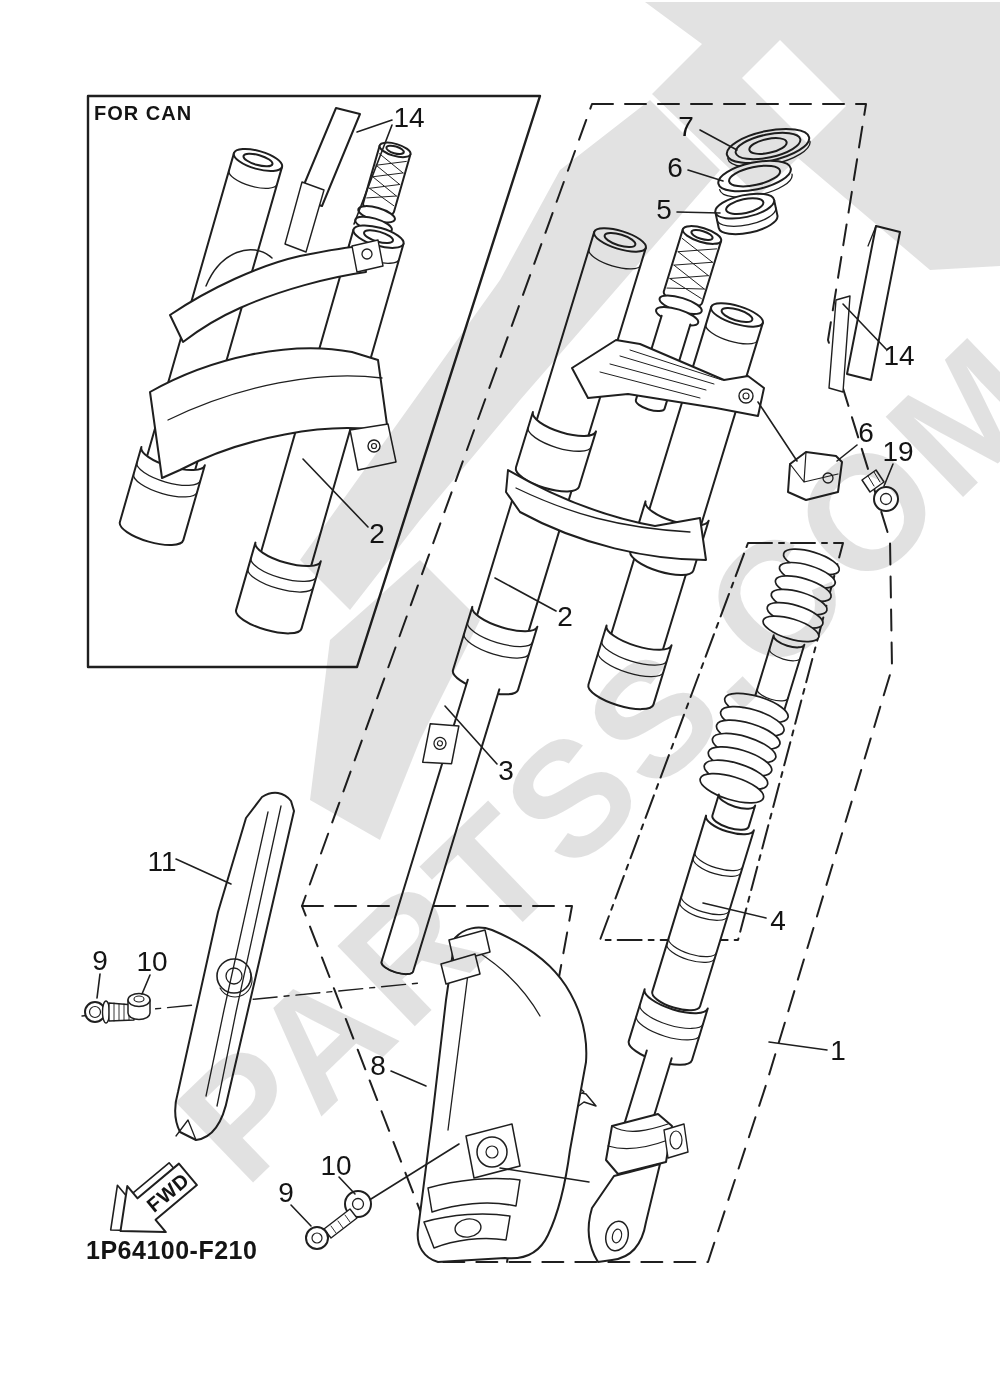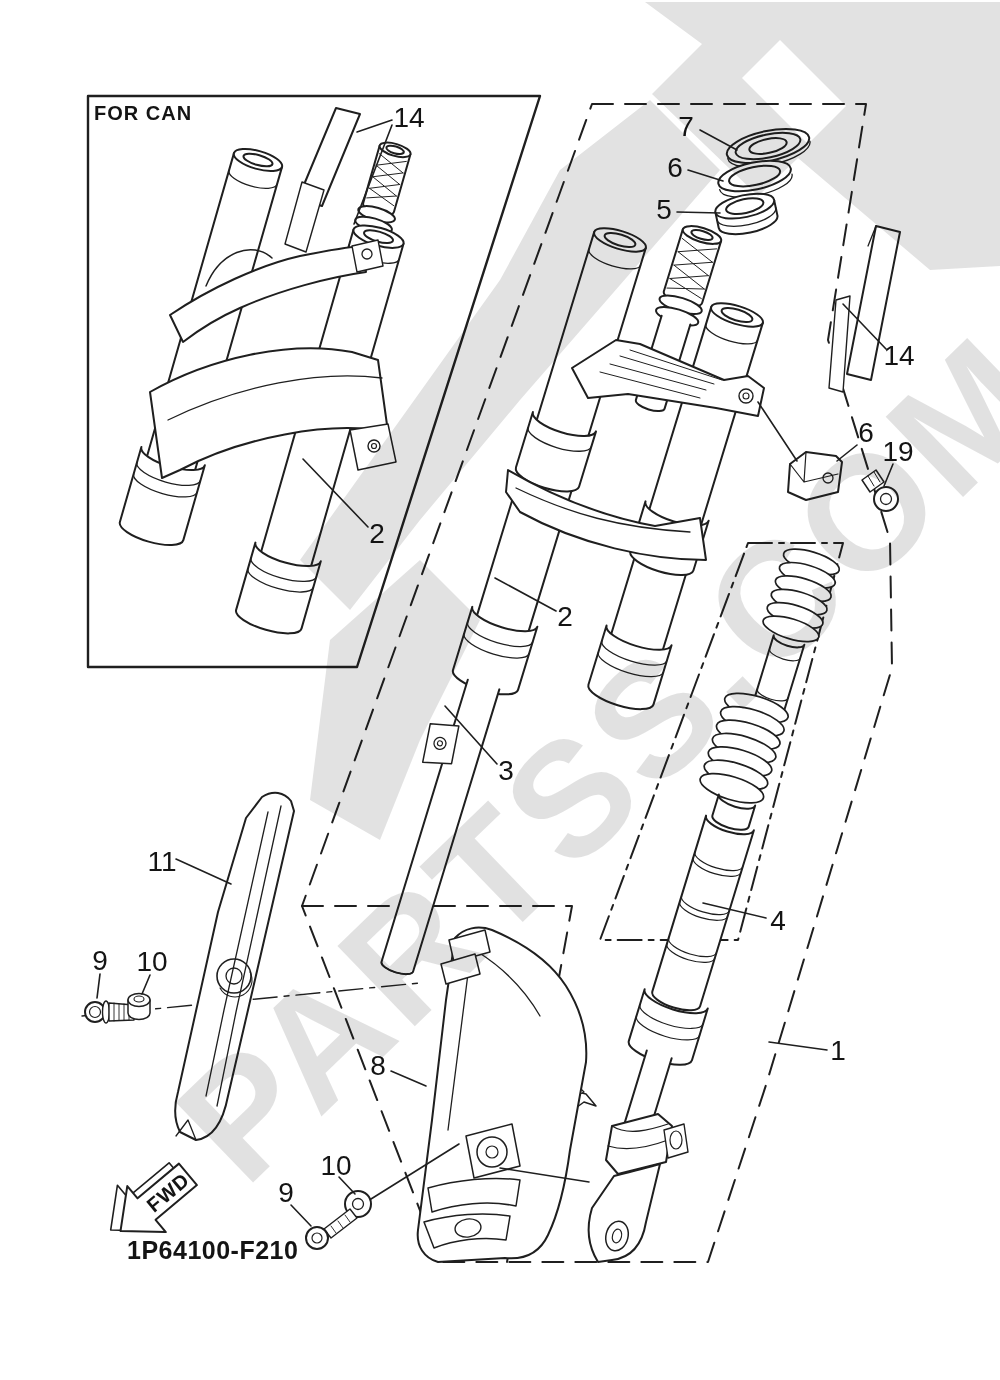--- a/index.html
+++ b/index.html
@@ -13,21 +13,21 @@
     position:absolute;transform:translate(-50%,-50%);
     font-weight:400;font-size:28px;color:#141414;line-height:1;
     letter-spacing:0;white-space:nowrap;user-select:none;
   }
   .variant-label{
     position:absolute;left:94px;top:102px;font-weight:700;font-size:20px;color:#141414;
     letter-spacing:1px;white-space:nowrap;
   }
   .part-code{
     position:absolute;left:86px;top:1236px;font-weight:700;font-size:25px;color:#141414;
-    letter-spacing:0.5px;white-space:nowrap;margin-left:41px;
+    letter-spacing:0.5px;white-space:nowrap;
   }
   .watermark-layer{position:absolute;left:0;top:0;width:100%;height:100%;pointer-events:none;}
   .watermark-text{
     position:absolute;left:612px;top:758px;
     transform:translate(-50%,-50%) rotate(-44deg);
     font-weight:700;font-size:162px;color:rgba(20,20,20,0.13);
     letter-spacing:6px;white-space:nowrap;
   }
 </style>
 </head>

